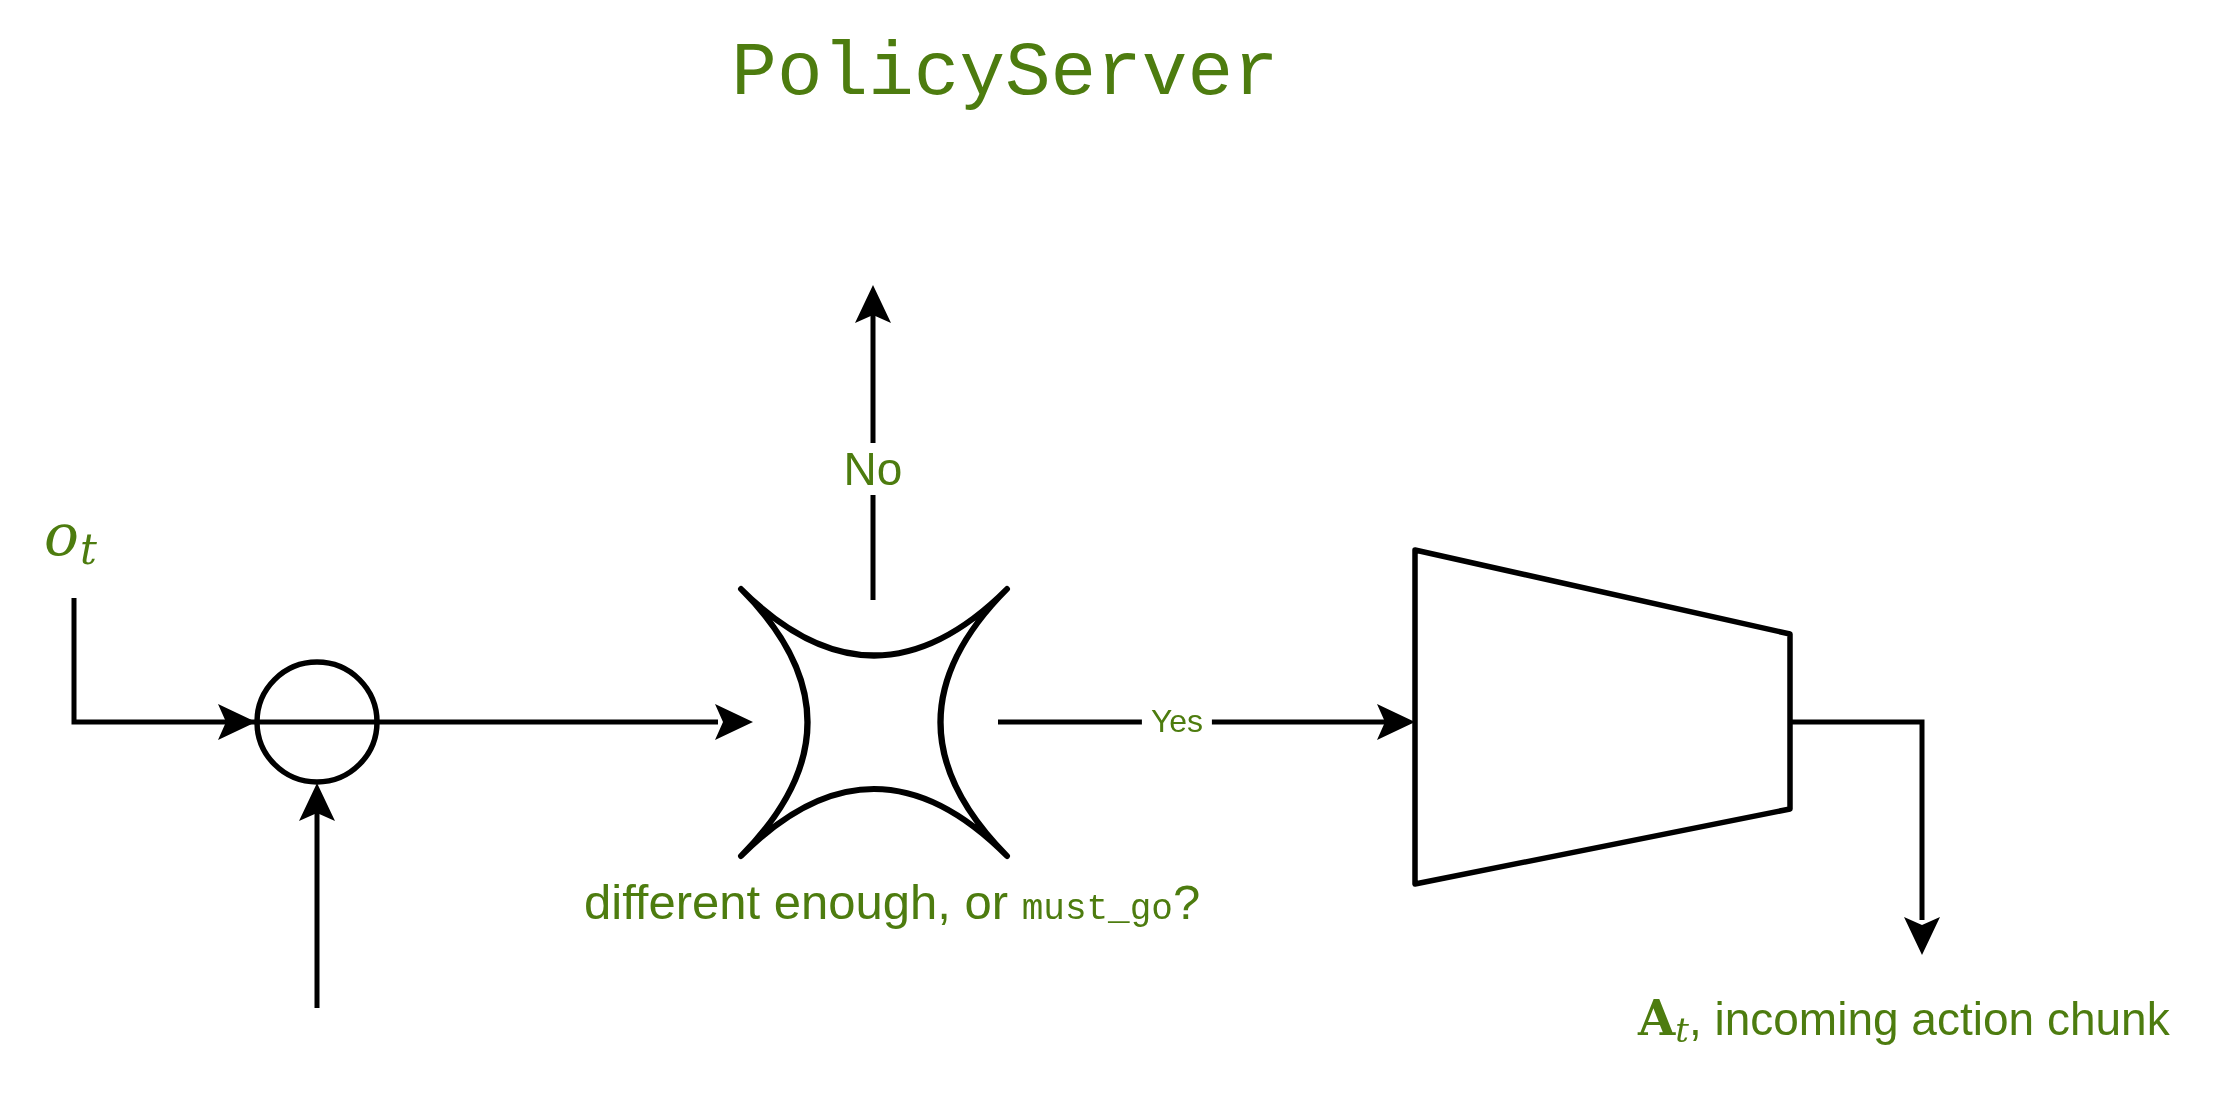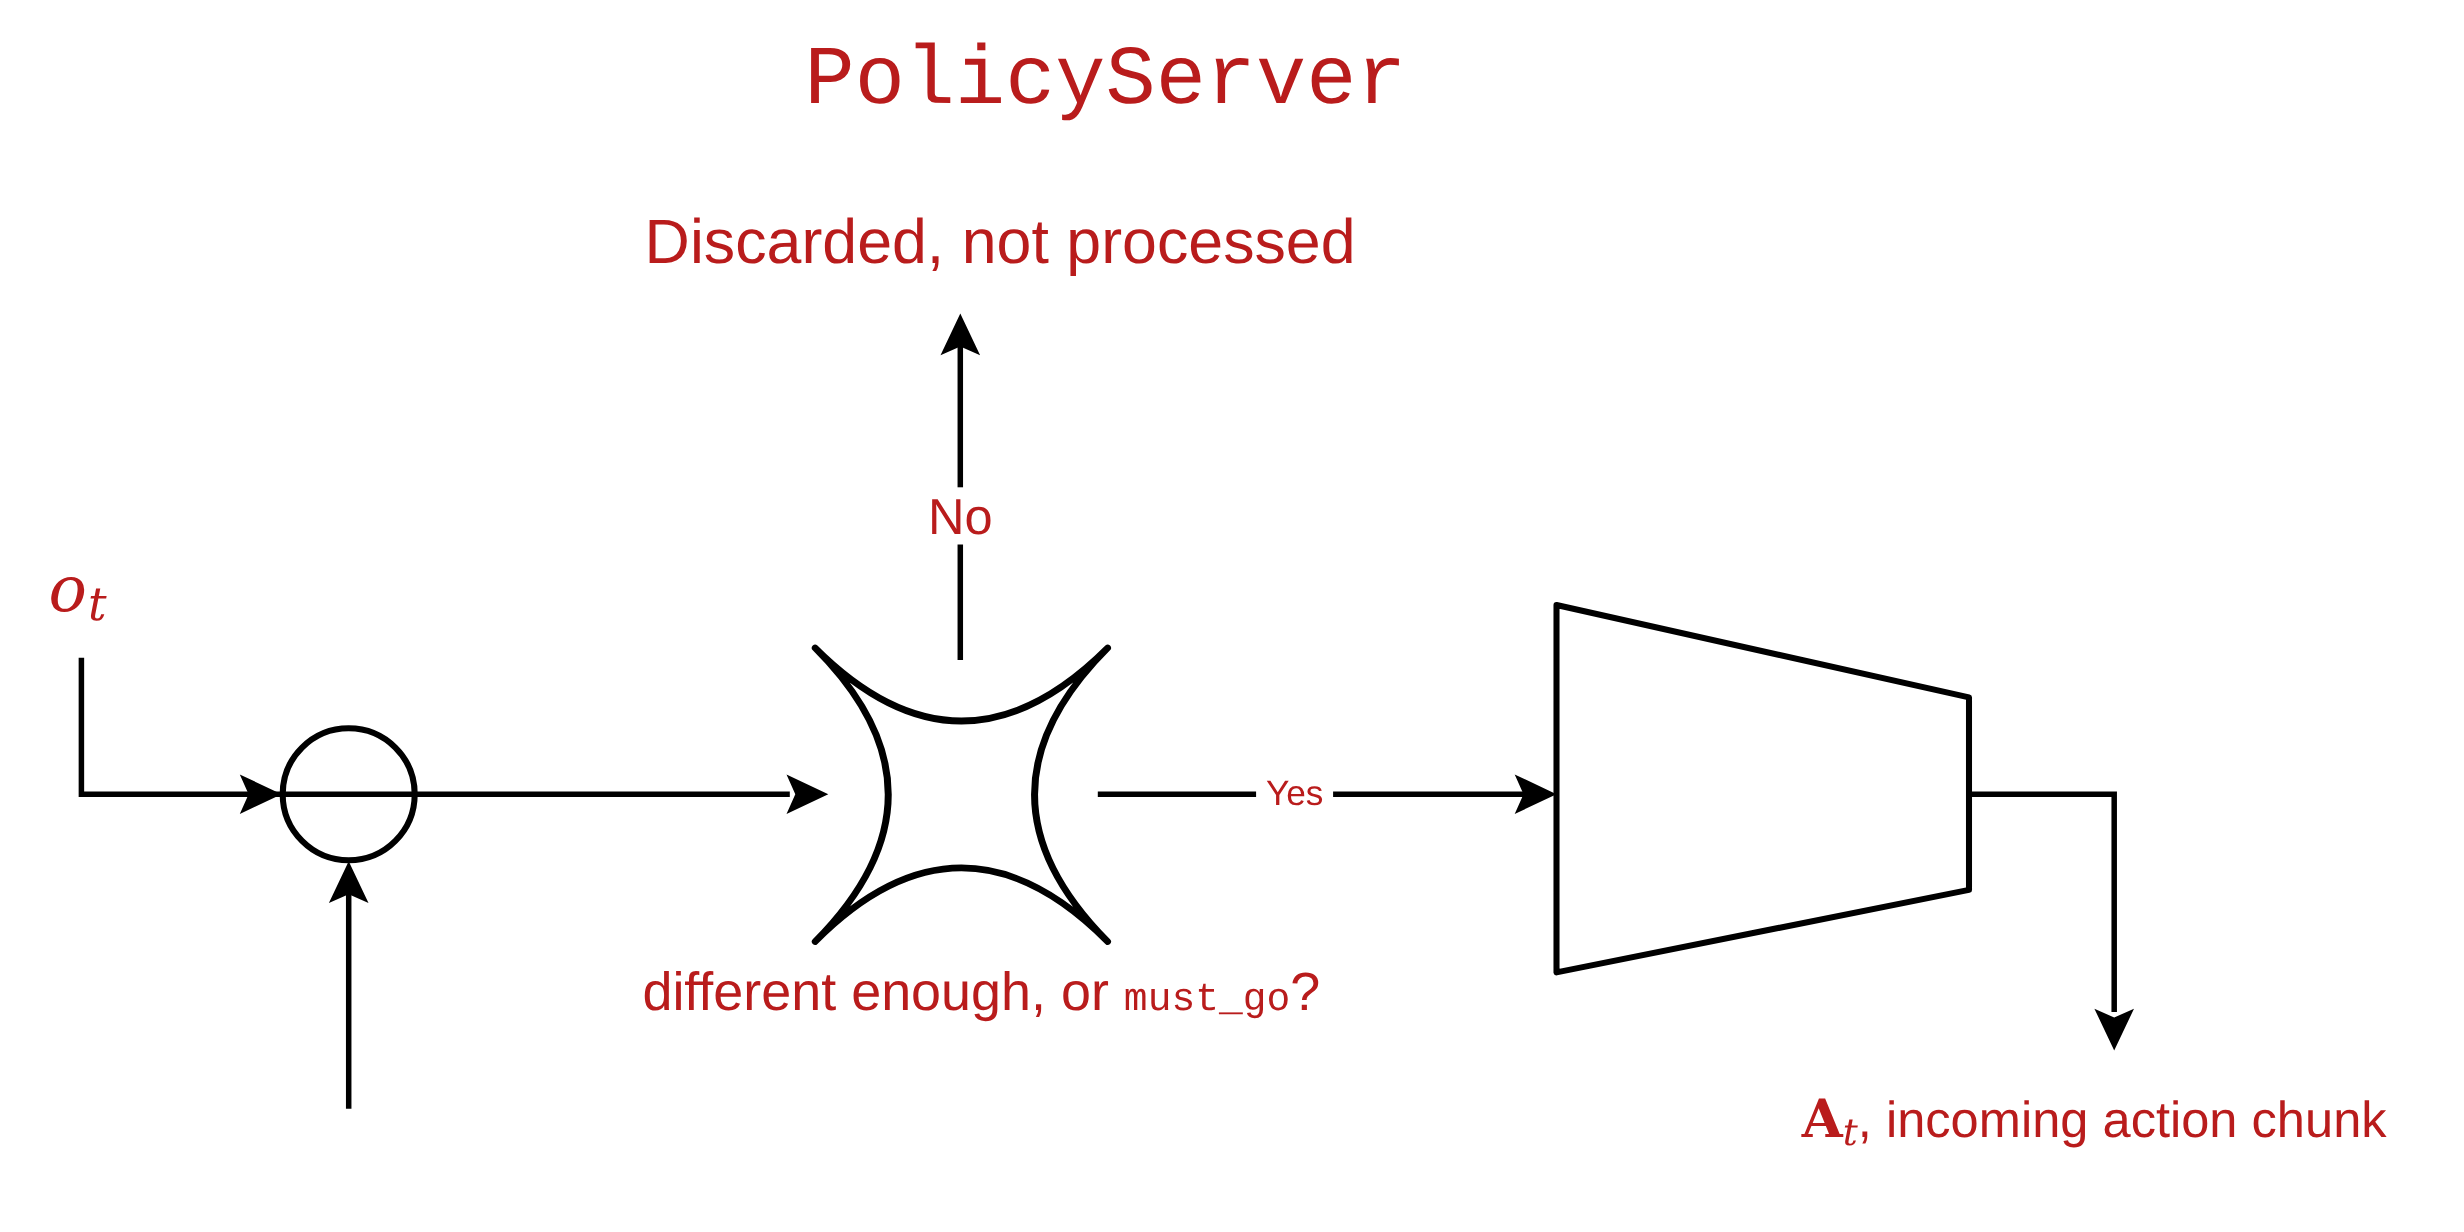--- a/index.html
+++ b/index.html
@@ -23,21 +23,21 @@
     width: 2240px;
     height: 1120px;
   }
   .shapes * {
     vector-effect: non-scaling-stroke;
   }
   .txt {
     position: absolute;
     line-height: 1;
     white-space: nowrap;
-    color: #b91c1c;
+    color: #4d7c0f;
   }
   .title {
     left: 1005px;
     top: 36px;
     transform: translateX(-50%);
     font-family: "Liberation Mono", monospace;
     font-size: 76px;
   }
   .discarded {
     left: 586px;
@@ -145,21 +145,20 @@
     <polygon points="1415,722 1377,704 1385,722 1377,740" fill="#000000"></polygon>
 
     <polygon points="1415,550 1790,634 1790,809 1415,884" fill="#ffffff" stroke="#000000" stroke-width="5.5" stroke-linejoin="round"></polygon>
 
     <polyline points="1790,722 1922,722 1922,920" fill="none" stroke="#000000" stroke-width="5"></polyline>
     <polygon points="1922,955 1904,917 1922,925 1940,917" fill="#000000"></polygon>
   </svg>
 
   <div class="txt title">PolicyServer</div>
 
-  <div class="txt discarded">Discarded, not processed</div>
 
   <div class="txt edge-label label-no">No</div>
 
   <div class="txt ot-label">
     <span>o</span><span class="sub">t</span>
   </div>
 
   <div class="txt question">
     <span class="pre">different enough, or </span><span class="code">must_go</span><span>?</span>
   </div>

